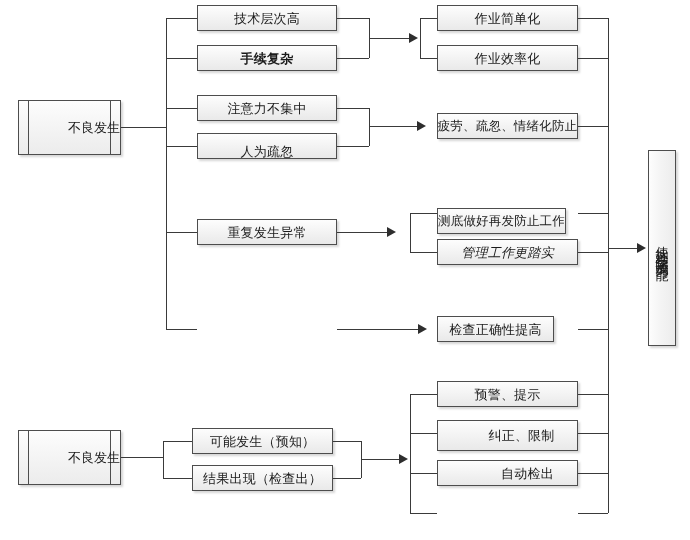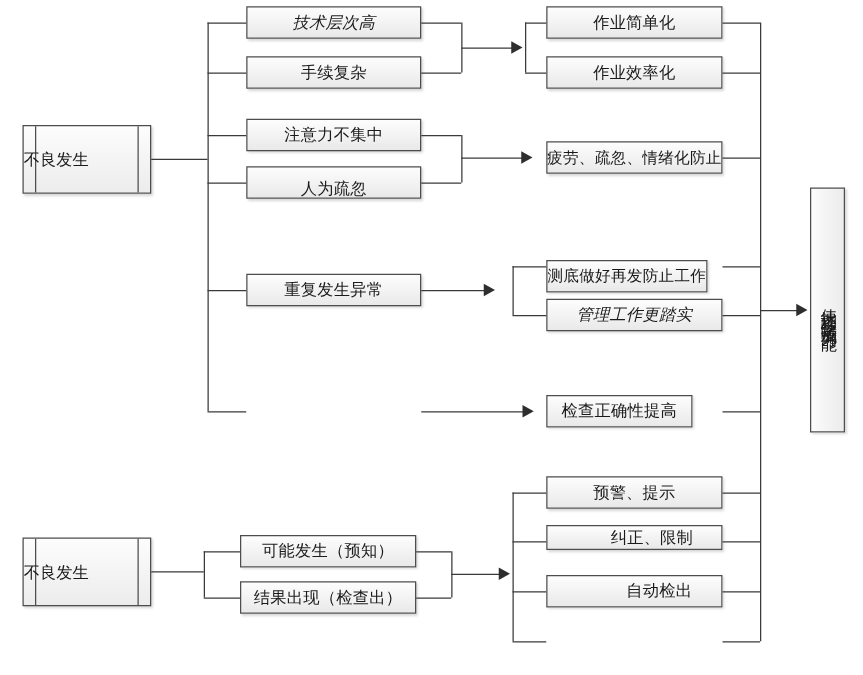--- a/index.html
+++ b/index.html
@@ -38,21 +38,21 @@
 
   
   .source {
     position: absolute;
     box-sizing: border-box;
     border: 1px solid #4d4d4d;
     background: linear-gradient(to bottom, #fdfdfd 0%, #f5f5f5 45%, #ececec 100%);
     box-shadow: 1.5px 1.5px 2px rgba(0,0,0,0.16);
     display: flex;
     align-items: center;
-    justify-content: flex-start;
+    justify-content: flex-end;
     font-size: 13px;
     color: #1a1a1a;
     white-space: nowrap;
   }
   .source .rail {
     position: absolute;
     top: 0;
     bottom: 0;
     width: 0;
     border-left: 1px solid #4d4d4d;
@@ -111,24 +111,24 @@
     <span class="rail r"></span>
     <span class="label">不良发生</span>
   </div>
 
   <div class="source" style="left:18px; top:430px; width:103px; height:55px;">
     <span class="rail l"></span>
     <span class="rail r"></span>
     <span class="label">不良发生</span>
   </div>
 
-  <div class="node" style="left:197px; top:5px; width:140px; height:26px;font-style:italic;">
+  <div class="node" style="left:197px; top:5px; width:140px; height:26px;">
     <span>技术层次高</span>
   </div>
-  <div class="node" style="left:197px; top:45px; width:140px; height:26px;">
+  <div class="node" style="left:197px; top:45px; width:140px; height:26px;font-weight:bold;">
     <span>手续复杂</span>
   </div>
   <div class="node" style="left:197px; top:95px; width:140px; height:26px;justify-content:center;">
     <span>注意力不集中</span>
   </div>
   <div class="node" style="left:197px; top:133px; width:140px; height:26px;align-items:flex-end;">
     <span>人为疏忽</span>
   </div>
   <div class="node" style="left:197px; top:219px; width:140px; height:26px;">
     <span>重复发生异常</span>
@@ -156,21 +156,21 @@
   <div class="node" style="left:437px; top:239px; width:141px; height:26px;font-style:italic;">
     <span>管理工作更踏实</span>
   </div>
   <div class="node" style="left:437px; top:316px; width:117px; height:26px;">
     <span>检查正确性提高</span>
   </div>
 
   <div class="node" style="left:437px; top:381px; width:141px; height:26px;">
     <span>预警、提示</span>
   </div>
-  <div class="node" style="left:437px; top:420px; width:141px; height:20px;padding-left:28px;">
+  <div class="node" style="left:437px; top:420px; width:141px; height:31px;padding-left:28px;">
     <span>纠正、限制</span>
   </div>
   <div class="node" style="left:437px; top:460px; width:141px; height:26px;padding-left:40px;">
     <span>自动检出</span>
   </div>
 
   <div class="vnode" style="left:648px; top:150px; width:28px; height:196px;">
     <span class="vtext">使达到零缺陷成为可能</span>
   </div>
 

